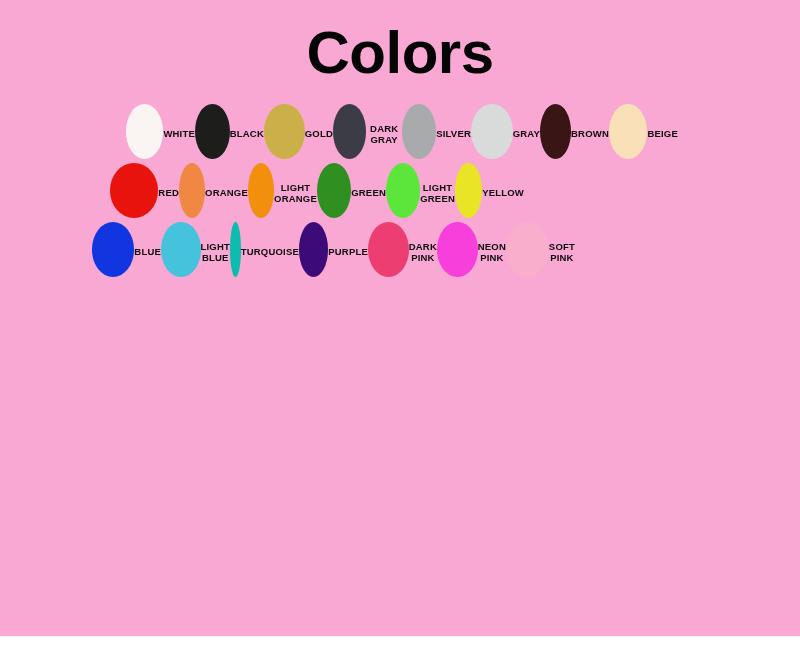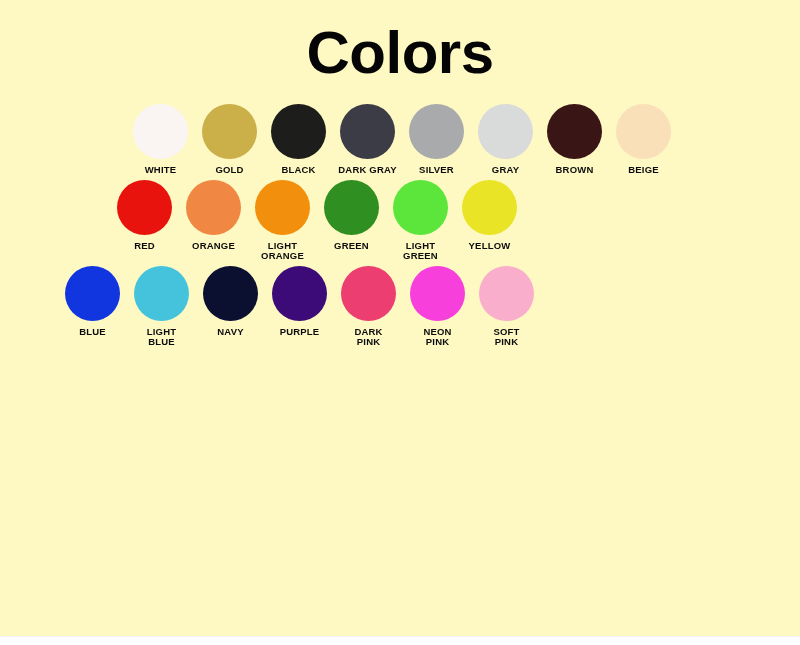--- a/index.html
+++ b/index.html
@@ -12,21 +12,21 @@
     height: 645px;
     position: relative;
     overflow: hidden;
     font-family: "Liberation Sans", sans-serif;
     -webkit-font-smoothing: antialiased;
   }
 
   #page {
     position: absolute;
     inset: 0;
-    background: #fef9c3;
+    background: #f9a8d4;
   }
 
   
   .title {
     position: absolute;
     left: 0;
     right: 0;
     top: 22px;
     text-align: center;
     font-family: "Liberation Sans", sans-serif;
@@ -46,27 +46,26 @@
     top: 104px;
   }
 
   .swatch-row {
     display: flex;
     align-items: flex-start;
     justify-content: flex-start;
   }
   .swatch-row.row-1 { padding-left: 126px; }
   .swatch-row.row-2 { padding-left: 110px; margin-top: 4px; }
-  .swatch-row.row-3 { padding-left: 58px; margin-top: 4px; }
+  .swatch-row.row-3 { padding-left: 92px; margin-top: 4px; }
 
   .swatch {
     width: 69px;
     flex: 0 0 69px;
     display: flex;
-    flex-direction: column;
     align-items: center;
   }
 
   .swatch-dot {
     width: 55px;
     height: 55px;
     border-radius: 50%;
     display: block;
   }
 
@@ -101,26 +100,26 @@
   <div class="title">Colors</div>
 
   <div class="palette">
 
     <div class="swatch-row row-1">
       <div class="swatch">
         <span class="swatch-dot" style="background-color: rgb(250, 245, 243);"></span>
         <span class="swatch-label">WHITE</span>
       </div>
       <div class="swatch">
+        <span class="swatch-dot" style="background-color: rgb(29, 29, 27);"></span>
+        <span class="swatch-label">BLACK</span>
+      </div>
+      <div class="swatch">
         <span class="swatch-dot" style="background-color: rgb(203, 176, 74);"></span>
         <span class="swatch-label">GOLD</span>
-      </div>
-      <div class="swatch">
-        <span class="swatch-dot" style="background-color: rgb(29, 29, 27);"></span>
-        <span class="swatch-label">BLACK</span>
       </div>
       <div class="swatch">
         <span class="swatch-dot" style="background-color: rgb(59, 60, 70);"></span>
         <span class="swatch-label">DARK GRAY</span>
       </div>
       <div class="swatch">
         <span class="swatch-dot" style="background-color: rgb(169, 170, 172);"></span>
         <span class="swatch-label">SILVER</span>
       </div>
       <div class="swatch">
@@ -170,22 +169,22 @@
       <div class="swatch">
         <span class="swatch-dot" style="background-color: rgb(17, 54, 224);"></span>
         <span class="swatch-label">BLUE</span>
       </div>
       <div class="swatch">
         <span class="swatch-dot" style="background-color: rgb(69, 195, 221);"></span>
         <span class="swatch-label">LIGHT
 BLUE</span>
       </div>
       <div class="swatch">
-        <span class="swatch-dot" style="background-color: rgb(11, 15, 48);"></span>
-        <span class="swatch-label">NAVY</span>
+        <span class="swatch-dot" style="background-color: rgb(12, 188, 175);"></span>
+        <span class="swatch-label">TURQUOISE</span>
       </div>
       <div class="swatch">
         <span class="swatch-dot" style="background-color: rgb(60, 11, 120);"></span>
         <span class="swatch-label">PURPLE</span>
       </div>
       <div class="swatch">
         <span class="swatch-dot" style="background-color: rgb(237, 62, 113);"></span>
         <span class="swatch-label">DARK
 PINK</span>
       </div>

